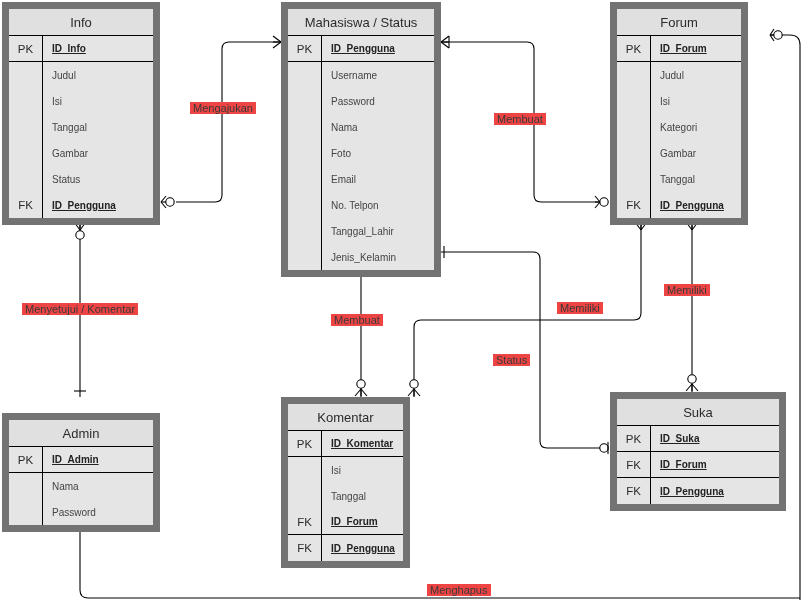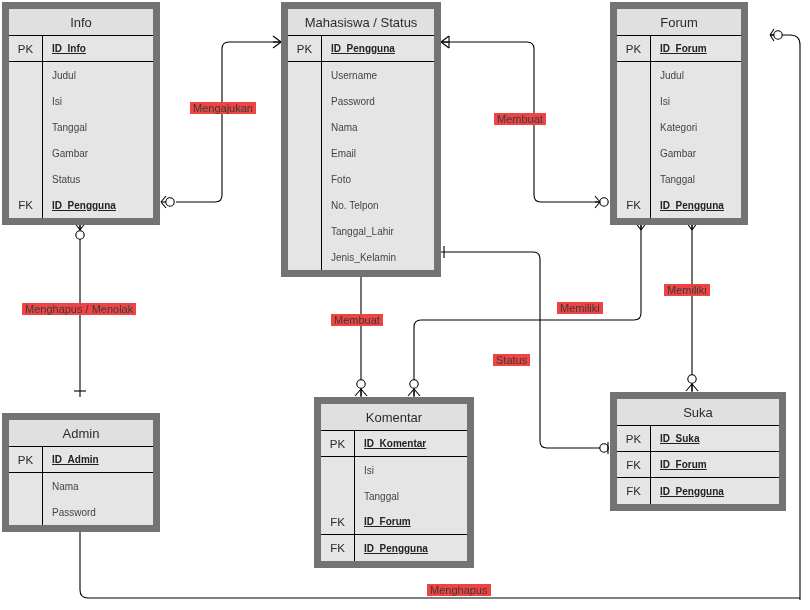--- a/index.html
+++ b/index.html
@@ -175,25 +175,25 @@
     <div class="attr">
       <div class="key"></div>
       <div class="nm">Password</div>
     </div>
     <div class="attr">
       <div class="key"></div>
       <div class="nm">Nama</div>
     </div>
     <div class="attr">
       <div class="key"></div>
+      <div class="nm">Foto</div>
+    </div>
+    <div class="attr">
+      <div class="key"></div>
       <div class="nm">Email</div>
-    </div>
-    <div class="attr">
-      <div class="key"></div>
-      <div class="nm">Foto</div>
     </div>
     <div class="attr">
       <div class="key"></div>
       <div class="nm">No. Telpon</div>
     </div>
     <div class="attr">
       <div class="key"></div>
       <div class="nm">Tanggal_Lahir</div>
     </div>
     <div class="attr">
@@ -243,21 +243,21 @@
     <div class="attr">
       <div class="key"></div>
       <div class="nm">Nama</div>
     </div>
     <div class="attr">
       <div class="key"></div>
       <div class="nm">Password</div>
     </div>
   </div>
 
-  <div class="entity" style="left:281px;top:397px;width:160px;margin-left:33px;">
+  <div class="entity" style="left:281px;top:397px;width:129px;">
     <div class="ent-title">Komentar</div>
     <div class="attr pkrow idf">
       <div class="key">PK</div>
       <div class="nm">ID_Komentar</div>
     </div>
     <div class="attr">
       <div class="key"></div>
       <div class="nm">Isi</div>
     </div>
     <div class="attr">
@@ -285,20 +285,20 @@
       <div class="nm">ID_Forum</div>
     </div>
     <div class="attr idf">
       <div class="key">FK</div>
       <div class="nm">ID_Pengguna</div>
     </div>
   </div>
 
   <div class="relabel" style="left:190px;top:102px;">Mengajukan</div>
   <div class="relabel" style="left:494px;top:113px;">Membuat</div>
-  <div class="relabel" style="left:22px;top:303px;">Menghapus / Menolak</div>
+  <div class="relabel" style="left:22px;top:303px;">Menyetujui / Komentar</div>
   <div class="relabel" style="left:331px;top:314px;">Membuat</div>
   <div class="relabel" style="left:557px;top:302px;">Memiliki</div>
   <div class="relabel" style="left:664px;top:284px;">Memiliki</div>
   <div class="relabel" style="left:493px;top:354px;">Status</div>
   <div class="relabel" style="left:427px;top:584px;">Menghapus</div>
 
 </div>
 
 </body></html>

